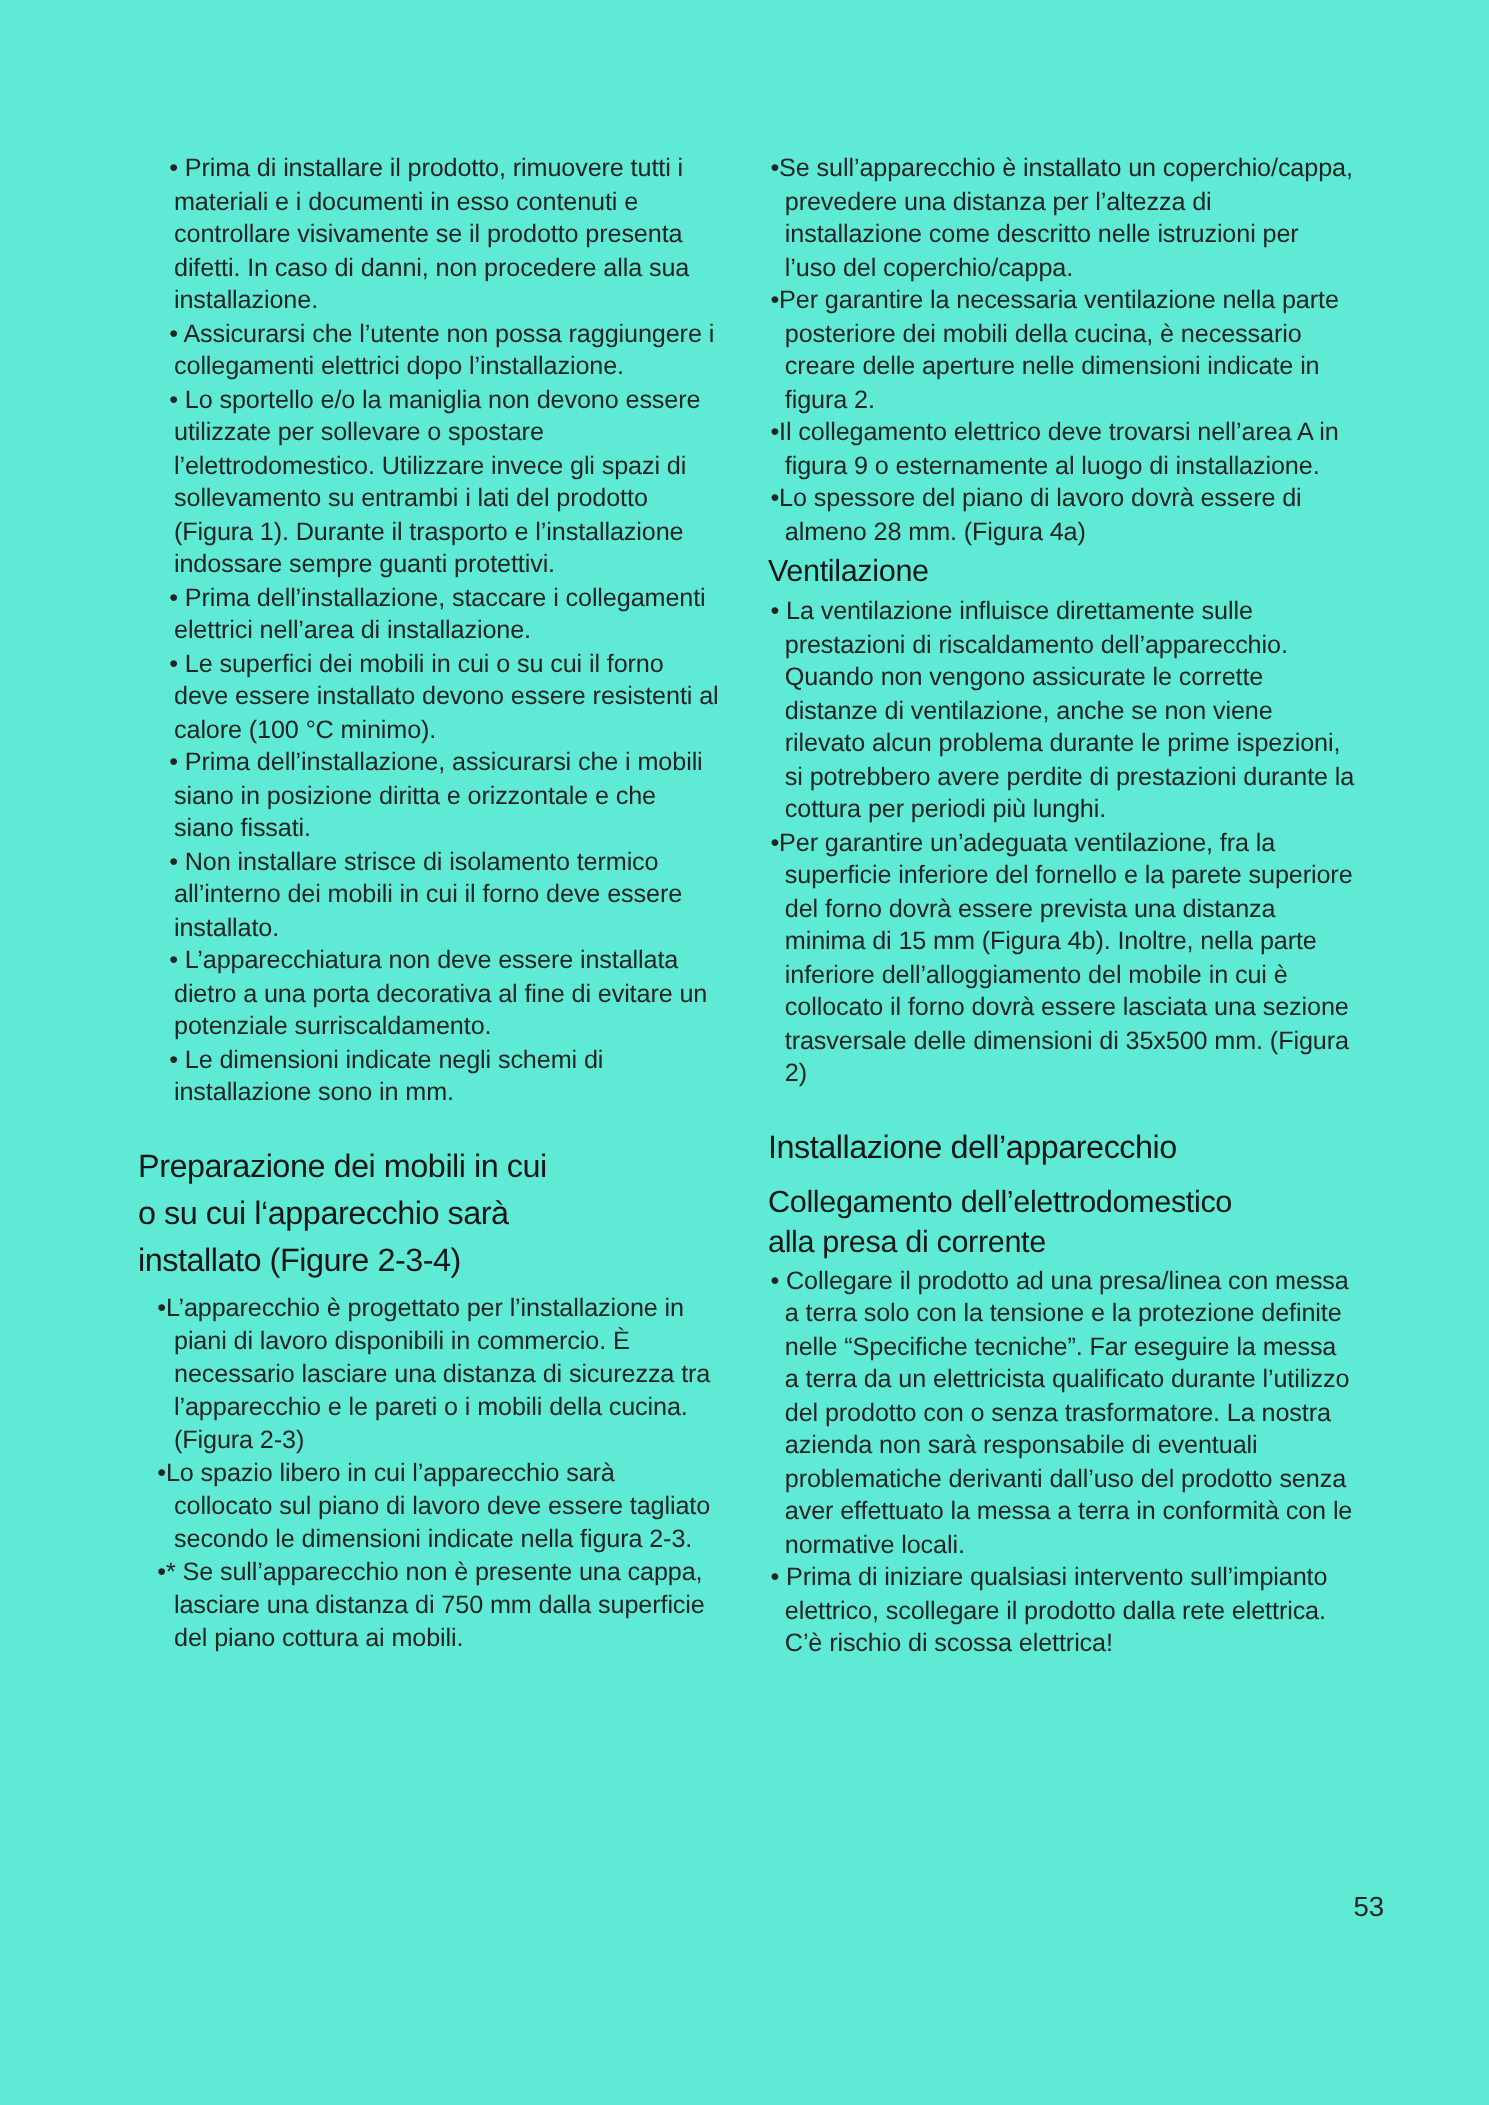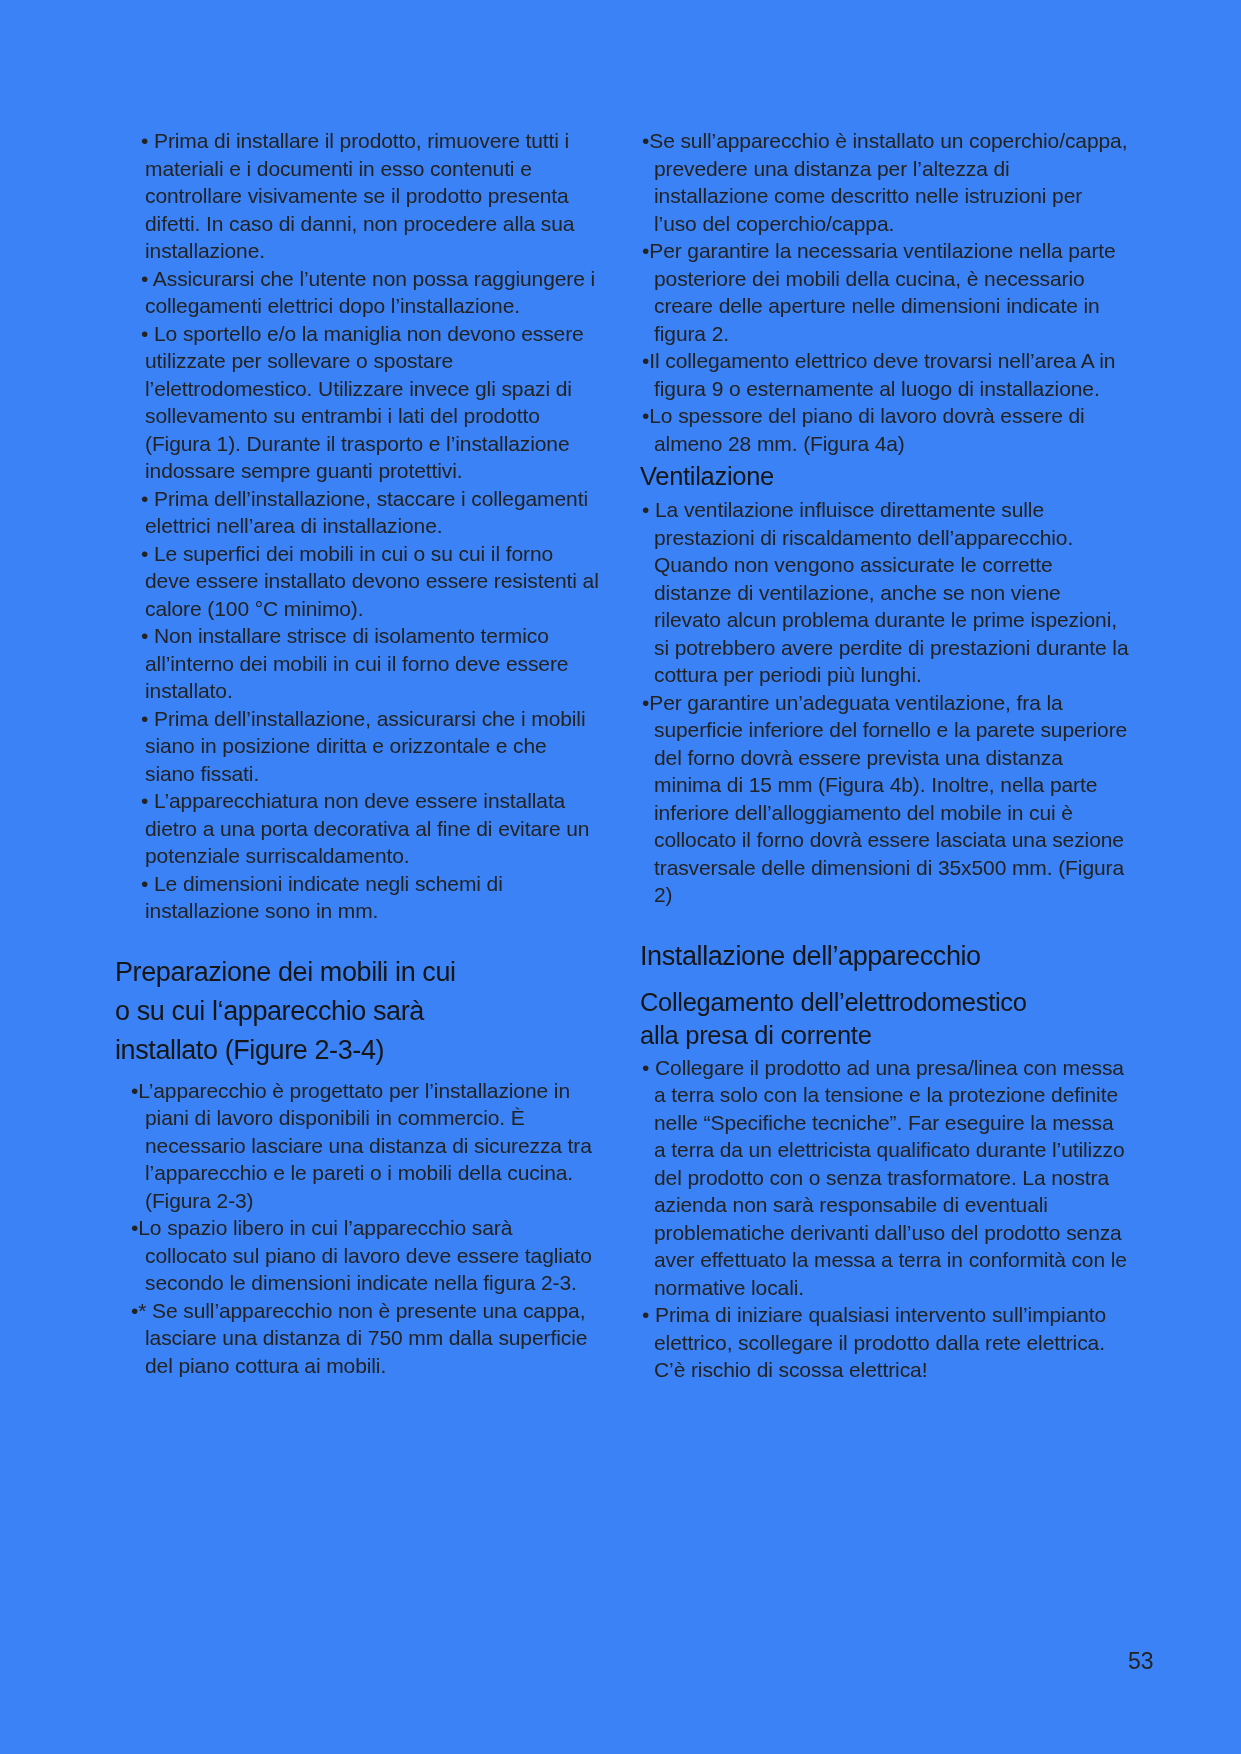--- a/index.html
+++ b/index.html
@@ -4,21 +4,21 @@
 <style>
   html, body {
     margin: 0;
     padding: 0;
     background: #ffffff;
   }
   .page {
     position: relative;
     width: 1241px;
     height: 1754px;
-    background: #3b82f6;
+    background: #5eead4;
     overflow: hidden;
     font-family: "Liberation Sans", "DejaVu Sans", sans-serif;
     font-size: 21px;
     line-height: 27.5px;
     letter-spacing: -0.1px;
     color: #232323;
   }
   .col {
     position: absolute;
     top: 127px;
@@ -50,40 +50,40 @@
     font-weight: 400;
     letter-spacing: -0.3px;
     color: #161616;
     margin: 3px 0 3px 0;
   }
   h2.sub { margin: 10px 0 2px 0; }
 
   .page-number {
     position: absolute;
     left: 1128px;
-    top: 1647px;
+    top: 1575px;
     font-size: 23px;
     line-height: 28px;
     color: #232323;
   }
 </style>
 </head>
 <body>
 
 <div class="page">
 
   <div class="col col-left">
     <ul class="list intro">
       <li>• Prima di installare il prodotto, rimuovere tutti i materiali e i documenti in esso contenuti e controllare visivamente se il prodotto presenta difetti. In caso di danni, non procedere alla sua installazione.</li>
       <li>• Assicurarsi che l’utente non possa raggiungere i collegamenti elettrici dopo l’installazione.</li>
       <li>• Lo sportello e/o la maniglia non devono essere utilizzate per sollevare o spostare l’elettrodomestico. Utilizzare invece gli spazi di sollevamento su entrambi i lati del prodotto (Figura 1). Durante il trasporto e l’installazione indossare sempre guanti protettivi.</li>
       <li>• Prima dell’installazione, staccare i collegamenti elettrici nell’area di installazione.</li>
       <li>• Le superfici dei mobili in cui o su cui il forno deve essere installato devono essere resistenti al calore (100 °C minimo).</li>
+      <li>• Prima dell’installazione, assicurarsi che i mobili siano in posizione diritta e orizzontale e che siano fissati.</li>
       <li>• Non installare strisce di isolamento termico all’interno dei mobili in cui il forno deve essere installato.</li>
-      <li>• Prima dell’installazione, assicurarsi che i mobili siano in posizione diritta e orizzontale e che siano fissati.</li>
       <li>• L’apparecchiatura non deve essere installata dietro a una porta decorativa al fine di evitare un potenziale surriscaldamento.</li>
       <li>• Le dimensioni indicate negli schemi di installazione sono in mm.</li>
     </ul>
 
     <h1>
       <span>Preparazione dei mobili in cui</span><br>
       <span>o su cui l‘apparecchio sarà</span><br>
       <span>installato (Figure 2-3-4)</span>
     </h1>
 

